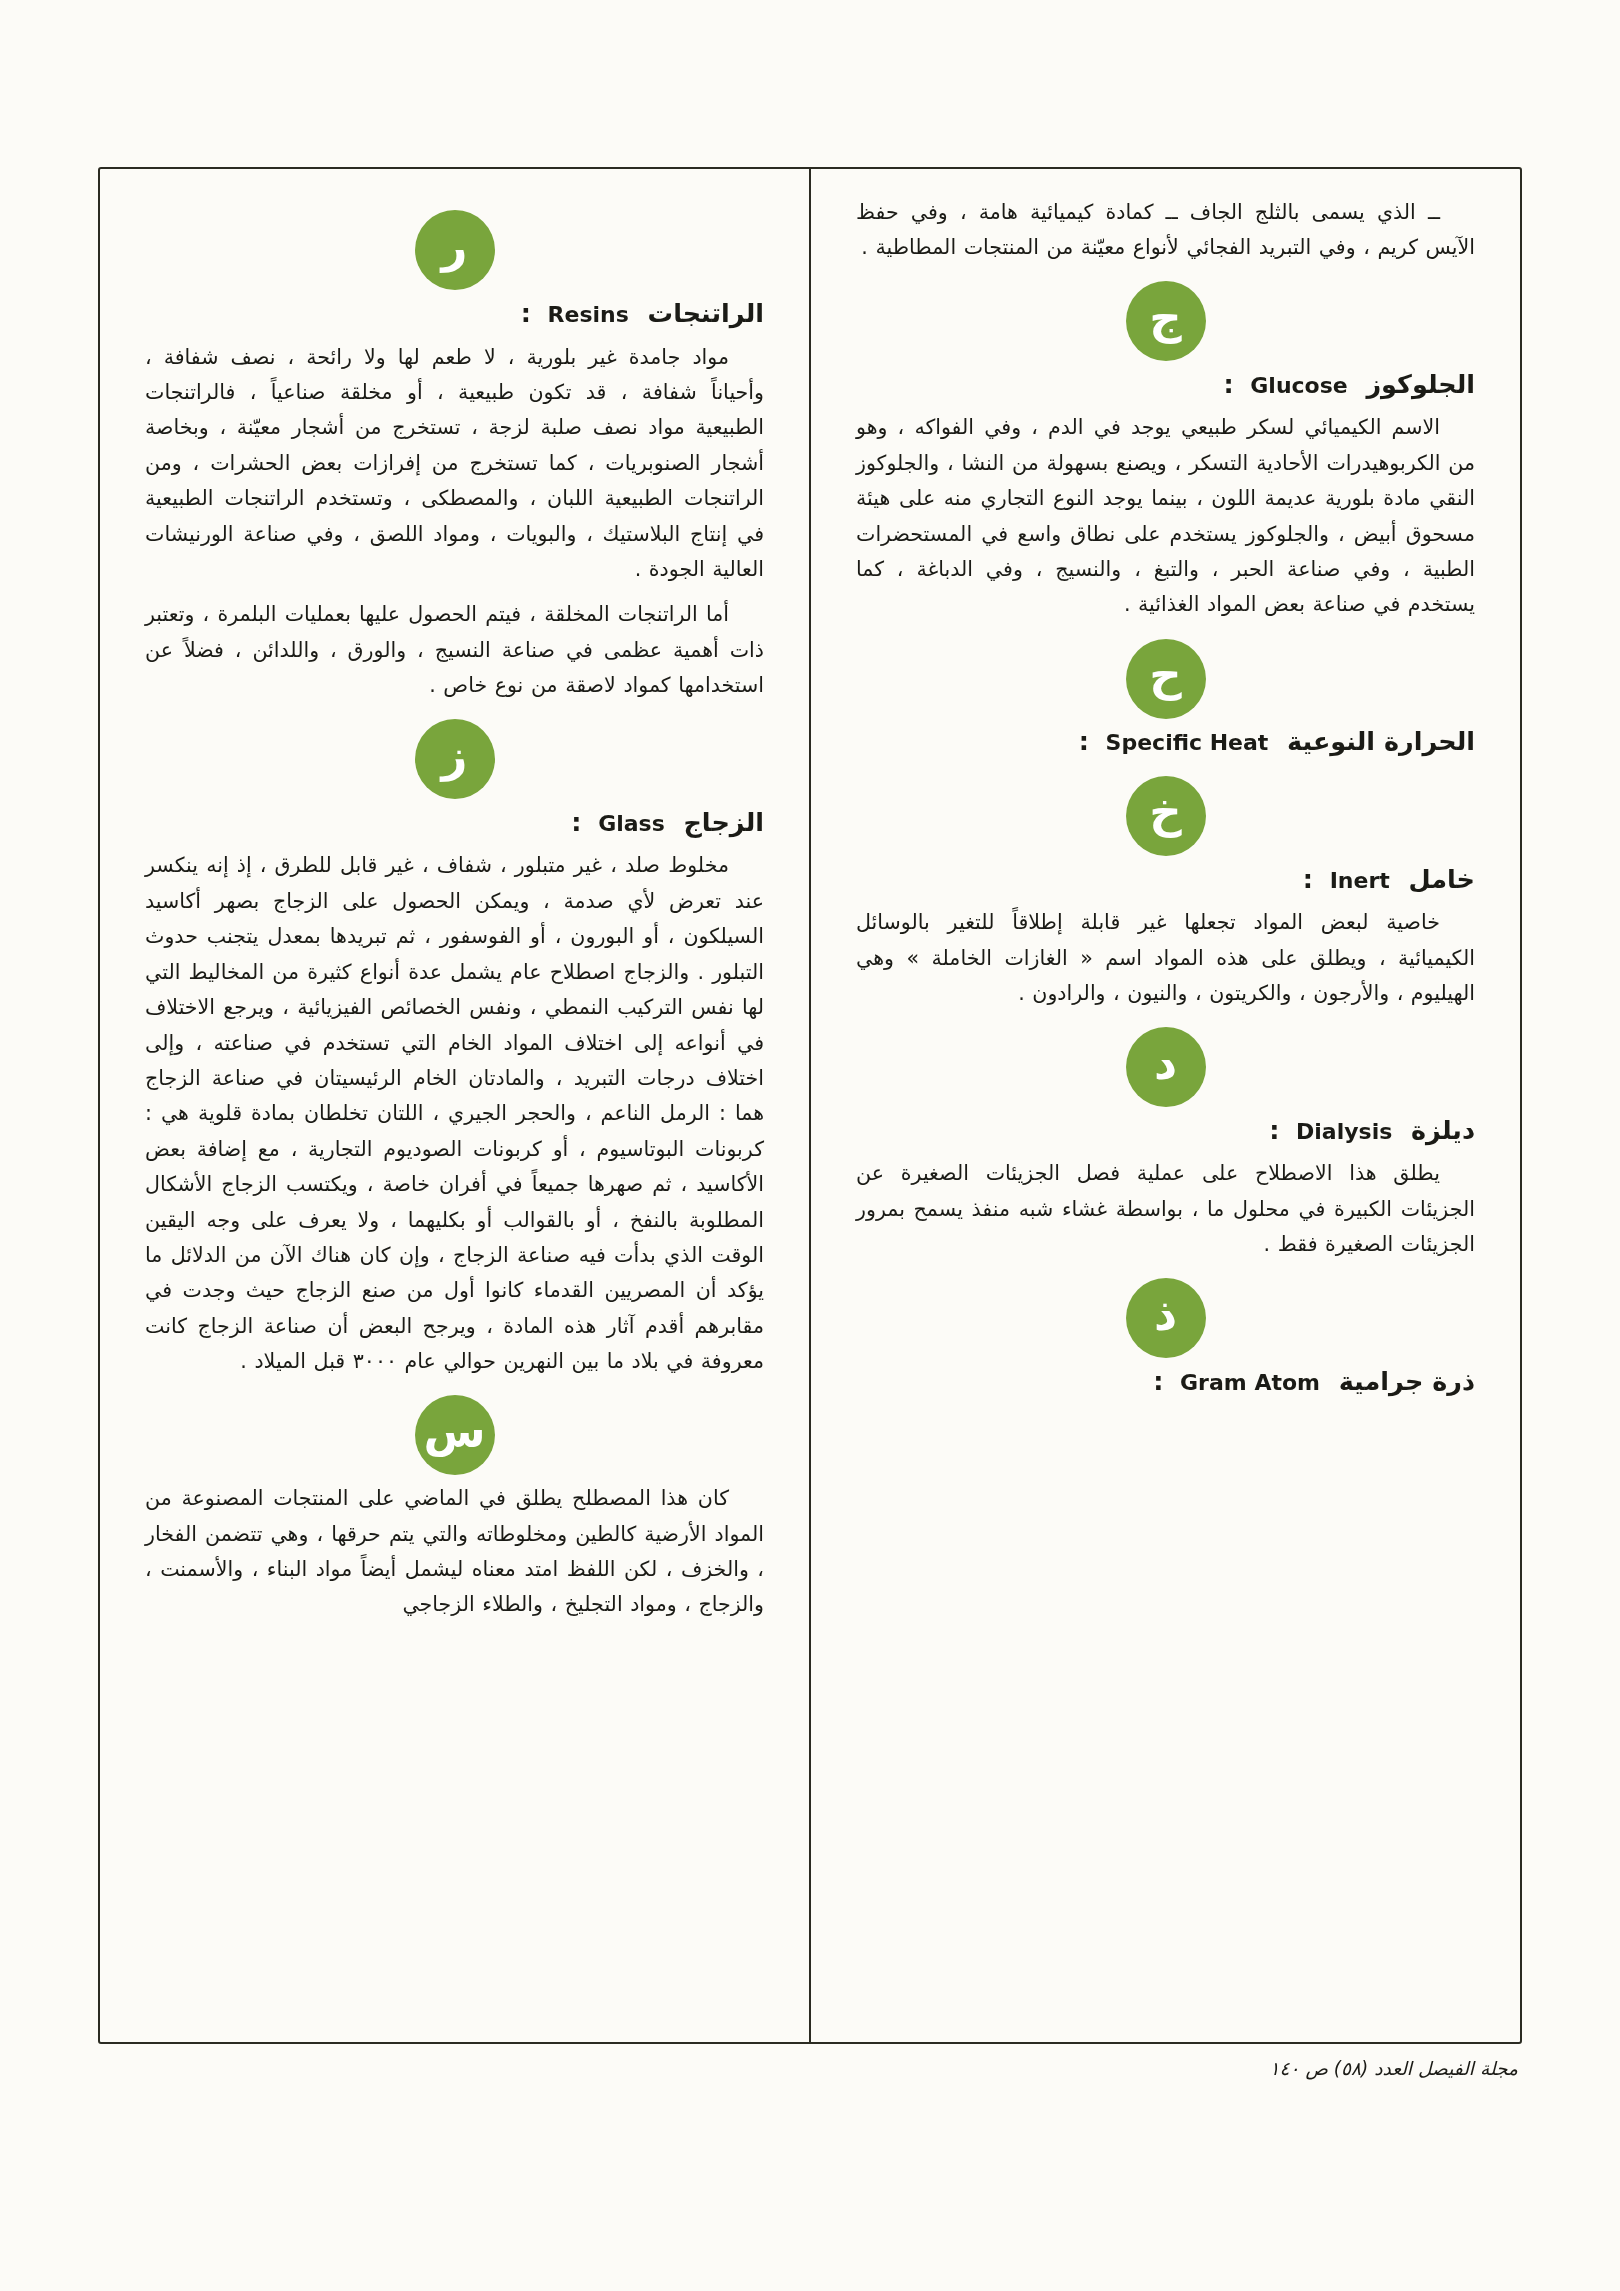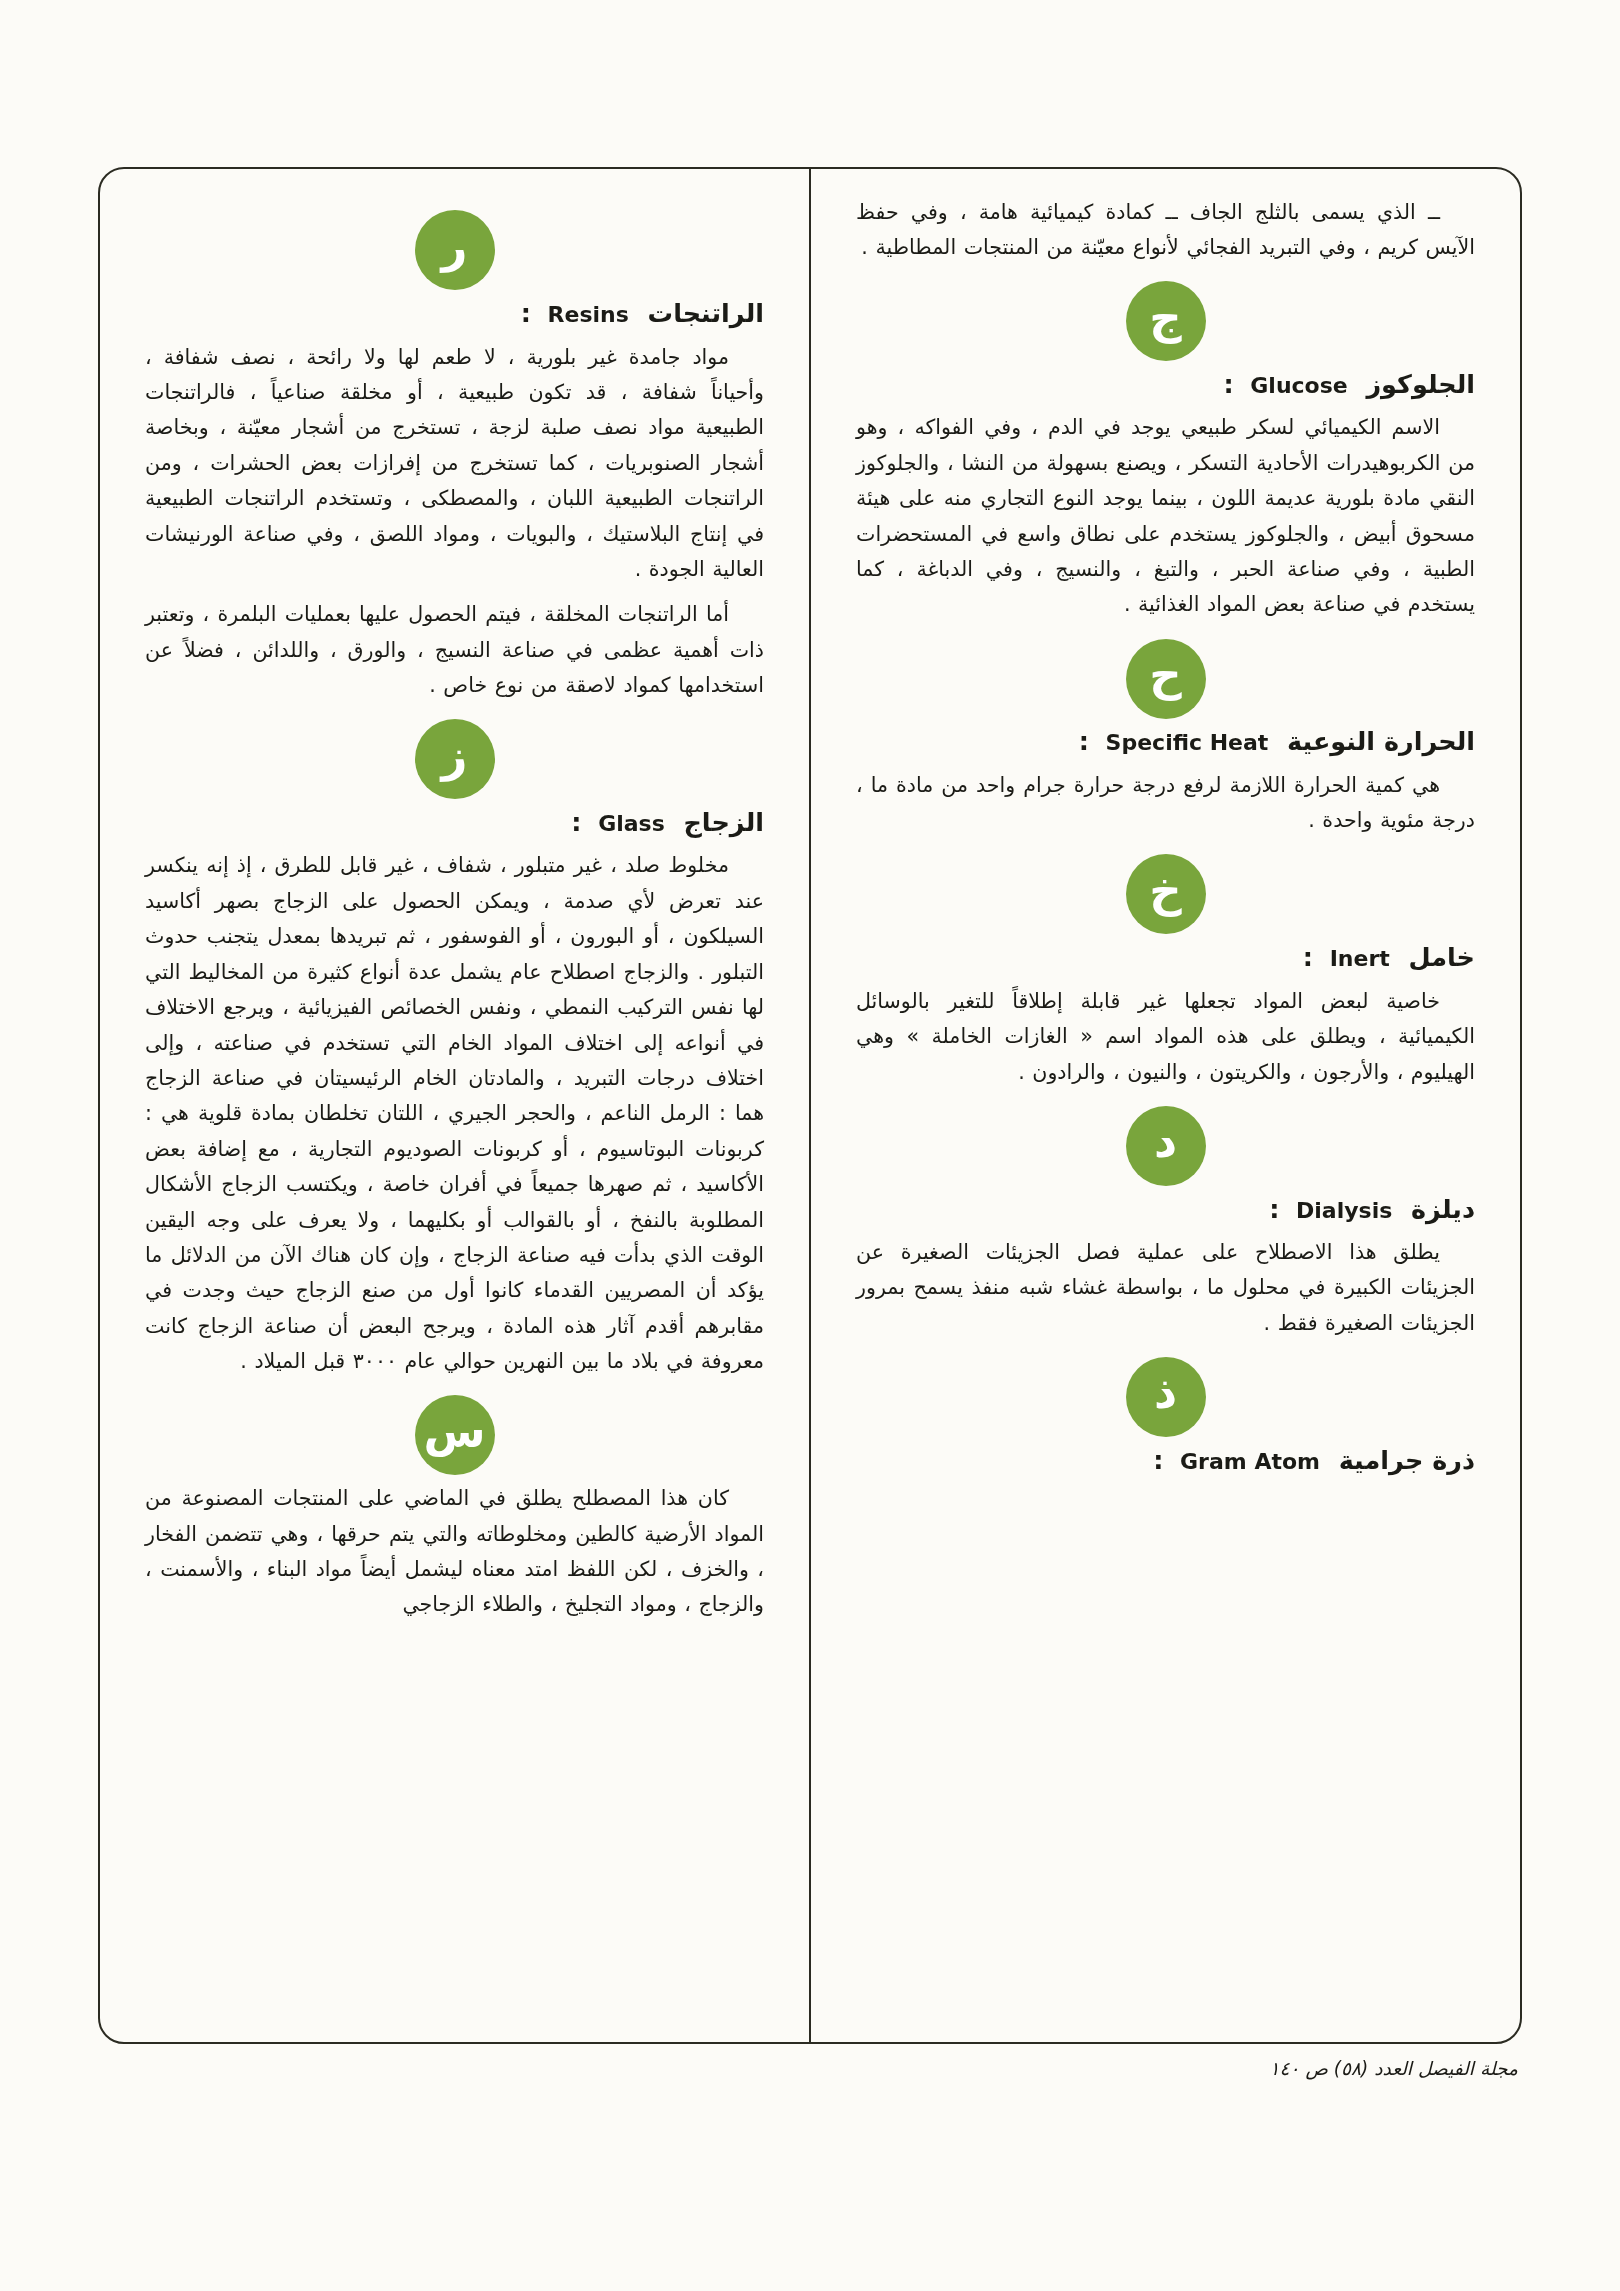--- a/index.html
+++ b/index.html
@@ -18,21 +18,21 @@
     overflow: hidden;
     direction: rtl;
   }
   .frame {
     position: absolute;
     top: 167px;
     left: 98px;
     width: 1424px;
     height: 1877px;
     border: 2.9px solid var(--frame-border, #2b2b22);
-    border-radius: 26px;
+    border-radius: 3px;
     box-sizing: border-box;
     display: flex;
     flex-direction: row; 
     overflow: hidden;
     background: var(--page-bg, #fcfbf7);
   }
   .col {
     flex: 1 1 0;
     padding: 25.5px 45px 15.7px 45px;
     box-sizing: border-box;
@@ -116,21 +116,20 @@
 
       <section>
         <div class="badge">
           <span class="badge-letter">ح</span>
         </div>
         <h2 class="entry-heading">
           <span class="term-ar">الحرارة النوعية</span>
           <span class="term-en" dir="ltr">Specific Heat</span>
           <span class="colon">:</span>
         </h2>
-        <p class="body">هي كمية الحرارة اللازمة لرفع درجة حرارة جرام واحد من مادة ما ، درجة مئوية واحدة .</p>
       </section>
 
       <section>
         <div class="badge">
           <span class="badge-letter">خ</span>
         </div>
         <h2 class="entry-heading">
           <span class="term-ar">خامل</span>
           <span class="term-en" dir="ltr">Inert</span>
           <span class="colon">:</span>

